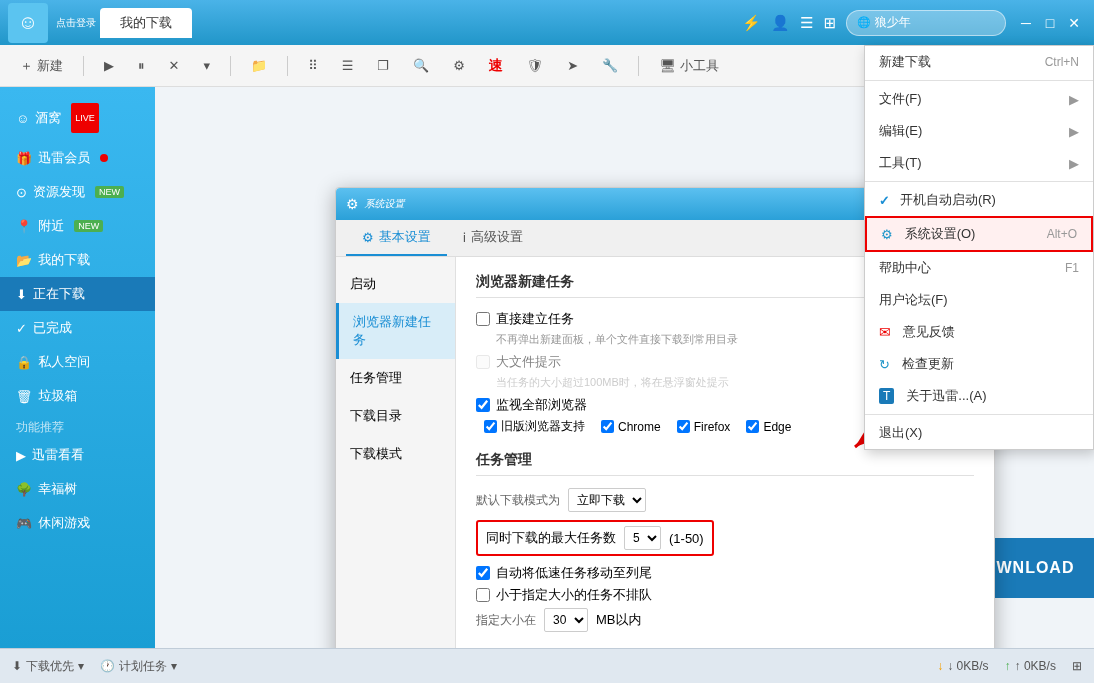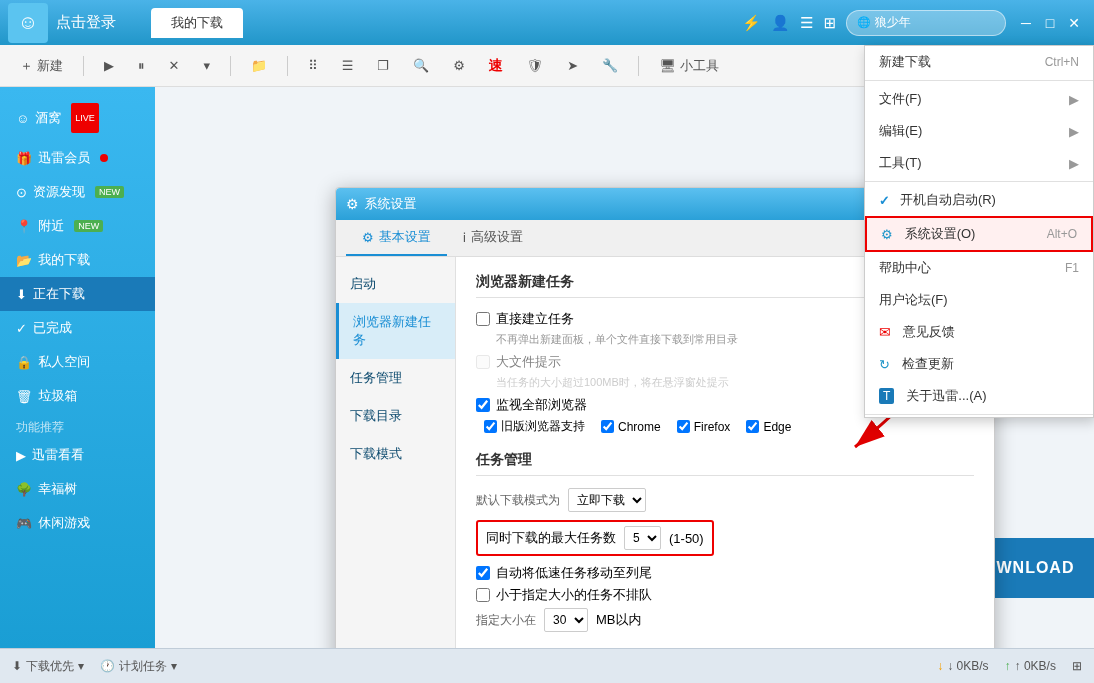--- a/index.html
+++ b/index.html
@@ -5,21 +5,21 @@
     * { margin: 0; padding: 0; box-sizing: border-box; }
     body { width: 1094px; height: 683px; overflow: hidden; font-family: 'Microsoft YaHei', SimHei, sans-serif; font-size: 13px; background: #e8f4f8; position: relative; }
 
     
     .main-window { width: 100%; height: 100%; background: #e8f4f8; position: relative; }
 
     
     .title-bar { height: 45px; background: linear-gradient(180deg, #4ab3e8 0%, #2196c9 100%); display: flex; align-items: center; padding: 0 8px; position: relative; }
     .title-bar-logo { width: 40px; height: 40px; background: #5bc4f0; border-radius: 4px; display: flex; align-items: center; justify-content: center; margin-right: 8px; }
     .title-bar-logo-face { color: white; font-size: 20px; }
-    .title-bar-login { color: white; font-size: 15px; margin-right: 35px; }
+    .title-bar-login { color: white; font-size: 10px; margin-right: 4px; }
     .title-bar-tab { background: white; border-radius: 4px 4px 0 0; padding: 6px 20px; font-size: 13px; color: #333; margin-right: 4px; }
     .title-bar-search { margin-left: auto; display: flex; align-items: center; }
     .search-box { width: 160px; height: 26px; background: rgba(255,255,255,0.3); border: 1px solid rgba(255,255,255,0.5); border-radius: 13px; display: flex; align-items: center; padding: 0 10px; color: white; font-size: 12px; }
     .title-ctrl { width: 24px; height: 24px; display: flex; align-items: center; justify-content: center; color: white; cursor: pointer; font-size: 14px; }
 
     
     .toolbar { height: 42px; background: #f5f5f5; border-bottom: 1px solid #ddd; display: flex; align-items: center; padding: 0 12px; gap: 8px; }
     .toolbar-btn { display: flex; align-items: center; gap: 4px; padding: 4px 8px; font-size: 13px; color: #555; cursor: pointer; border-radius: 3px; }
     .toolbar-sep { width: 1px; height: 20px; background: #ccc; margin: 0 4px; }
 
@@ -38,34 +38,34 @@
     .main-content { flex: 1; background: #f0f4f8; position: relative; overflow: hidden; }
 
     
     .bottom-bar { height: 35px; background: #e0e8f0; border-top: 1px solid #c0ccd8; display: flex; align-items: center; padding: 0 12px; gap: 16px; }
     .bottom-item { display: flex; align-items: center; gap: 4px; font-size: 12px; color: #555; cursor: pointer; }
 
     
     .dialog-overlay { position: absolute; top: 100px; left: 180px; width: 660px; background: white; border: 1px solid #ccc; border-radius: 4px; box-shadow: 0 4px 20px rgba(0,0,0,0.3); z-index: 10; }
     .dialog-title-bar { height: 32px; background: linear-gradient(180deg, #5bc0f0 0%, #2aa0d8 100%); display: flex; align-items: center; padding: 0 10px; border-radius: 4px 4px 0 0; }
     .dialog-title-icon { color: white; margin-right: 6px; font-size: 14px; }
-    .dialog-title-text { color: white; font-size: 13px; flex: 1; }
+    .dialog-title-text { color: white; font-size: 10px; flex: 1; font-style: italic; }
     .dialog-title-controls { display: flex; gap: 4px; }
     .dialog-ctrl { width: 20px; height: 18px; display: flex; align-items: center; justify-content: center; color: white; cursor: pointer; font-size: 12px; }
 
     .dialog-body { display: flex; height: 500px; }
 
     
     .dialog-tabs { display: flex; background: #f0f0f0; border-bottom: 1px solid #ddd; padding: 0 10px; }
     .dialog-tab { padding: 8px 16px; font-size: 13px; color: #555; cursor: pointer; display: flex; align-items: center; gap: 5px; border-bottom: 2px solid transparent; }
     .dialog-tab.active { color: #1a8ed4; border-bottom: 2px solid #1a8ed4; }
 
     
     .dialog-sidebar { width: 120px; background: #f5f5f5; border-right: 1px solid #e0e0e0; padding: 8px 0; }
-    .dialog-sidebar-item { padding: 10px 14px; font-size: 13px; color: #0c4a6e; cursor: pointer; }
+    .dialog-sidebar-item { padding: 10px 14px; font-size: 13px; color: #000000; cursor: pointer; }
     .dialog-sidebar-item.active { background: #d8edf8; color: #1a8ed4; border-left: 3px solid #1a8ed4; }
 
     
     .dialog-content { flex: 1; padding: 16px 20px; overflow-y: auto; }
     .section-title { font-size: 14px; font-weight: bold; color: #333; margin-bottom: 12px; border-bottom: 1px solid #e0e0e0; padding-bottom: 6px; }
     .form-row { display: flex; align-items: center; margin-bottom: 8px; gap: 8px; }
     .form-row .label { font-size: 12px; color: #666; }
     .checkbox-row { display: flex; align-items: center; gap: 6px; margin-bottom: 4px; }
     .checkbox-row input[type="checkbox"] { width: 14px; height: 14px; }
     .indent { margin-left: 20px; }
@@ -456,15 +456,18 @@
     </div>
     <div class="menu-item">
       <span style="color:#2196c9;margin-right:4px;">↻</span>
       <span>检查更新</span>
     </div>
     <div class="menu-item">
       <span style="color:#e00;margin-right:4px;font-size:12px;background:#1a7ab8;color:white;padding:1px 4px;border-radius:2px;">T</span>
       <span>关于迅雷...(A)</span>
     </div>
     <div class="menu-sep"></div>
+    <div class="menu-item">
+      <span>退出(X)</span>
+    </div>
   </div>
 
 </div>
 
 </body></html>

